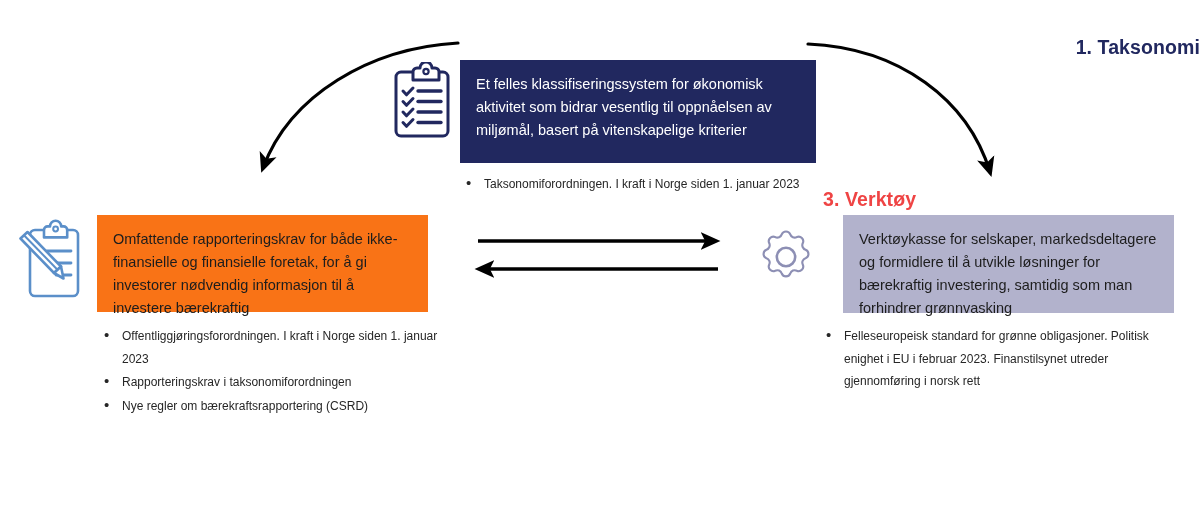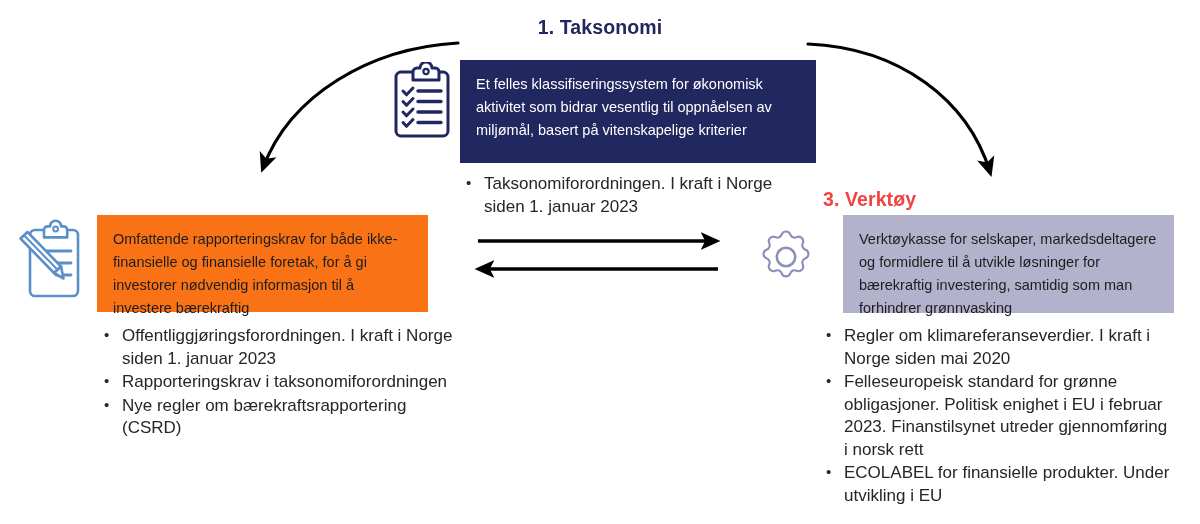--- a/index.html
+++ b/index.html
@@ -23,22 +23,22 @@
   
   .heading {
     position: absolute;
     font-weight: bold;
     font-size: 19.5px;
     letter-spacing: .1px;
     white-space: nowrap;
   }
   #title-taksonomi {
     left: 0; right: 0;
-    top: 16px;
-    text-align: center;
+    top: 36px;
+    text-align: right;
     color: #21285f;
   }
   #title-rapportering {
     left: 97px; width: 331px;
     top: 188px;
     text-align: center;
     color: #5b8fc9;
   }
   #title-verktoy {
     left: 823px; width: 331px;
@@ -69,21 +69,21 @@
   #box-verktoy {
     left: 843px; top: 215px;
     width: 331px; height: 98px;
     background: #b2b2cc;
     color: #1d1d1d;
   }
 
   
   .bullets {
     position: absolute;
-    font-size: 17px;
+    font-size: 12px;
     line-height: 22.5px;
     color: #262626;
   }
   .bullets ul {
     margin: 0;
     padding: 0;
     list-style: none;
   }
   .bullets li {
     position: relative;
@@ -224,19 +224,17 @@
                  a 5.6 5.6 0 0 0 8.0 -3.3 Z" transform="scale(0.82)"></path>
         <circle cx="0" cy="0" r="9.2" fill="none" stroke="#8d8fb4" stroke-width="2.6"></circle>
       </g>
     </svg>
   </div>
 
   <div class="desc-box" id="box-verktoy">Verktøykasse for selskaper, markedsdeltagere og formidlere til å utvikle løsninger for bærekraftig investering, samtidig som man forhindrer grønnvasking</div>
 
   <div class="bullets" id="bullets-verktoy">
     <ul>
-      <li>Regler om klimareferanseverdier. I kraft i Norge siden mai 2020</li>
       <li>Felleseuropeisk standard for grønne obligasjoner. Politisk enighet i EU i februar 2023. Finanstilsynet utreder gjennomføring i norsk rett</li>
-      <li>ECOLABEL for finansielle produkter. Under utvikling i EU</li>
     </ul>
   </div>
 
 </div>
 
 </body></html>

